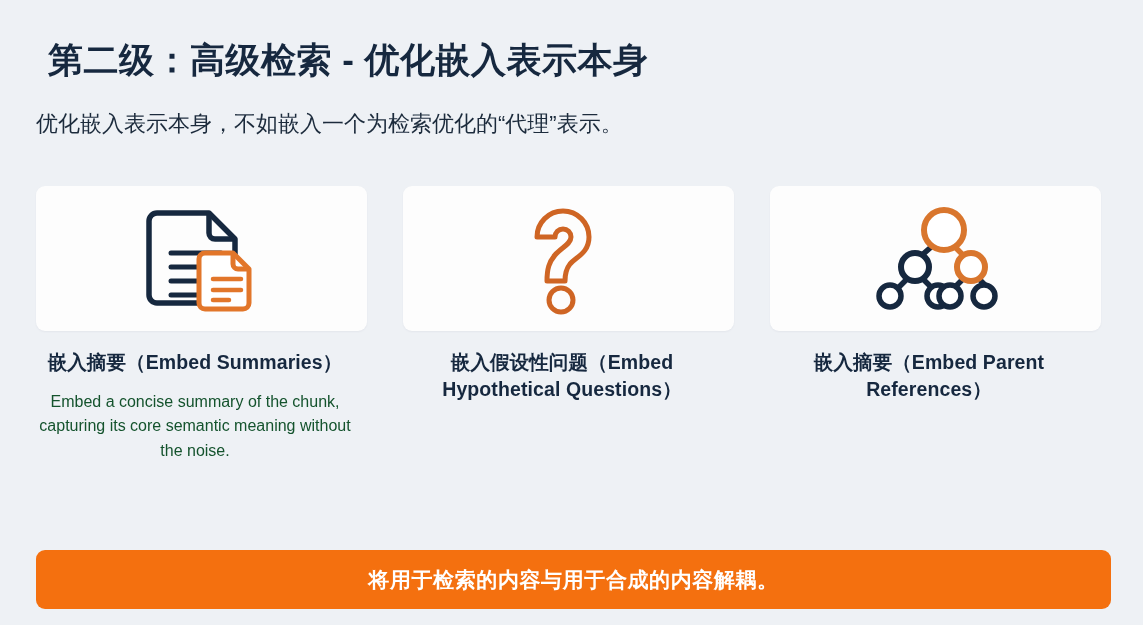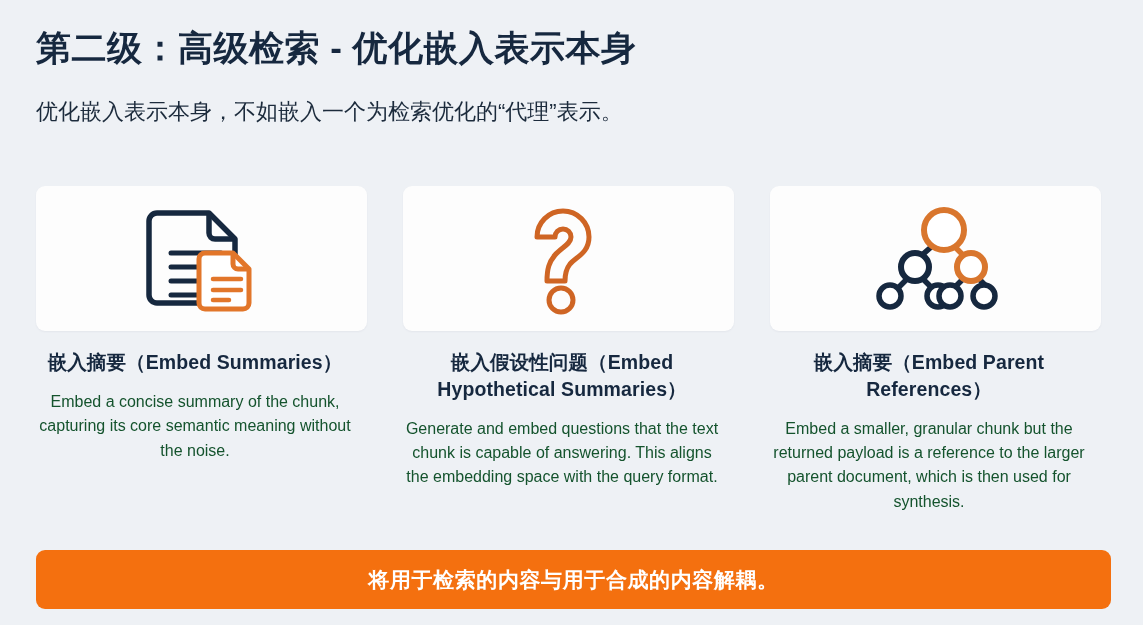--- a/index.html
+++ b/index.html
@@ -26,21 +26,21 @@
     left: 36px;
     top: 26px;
     width: 1075px;
   }
   .slide-title {
     font-size: 35px;
     font-weight: bold;
     color: #16283f;
     letter-spacing: 0.5px;
     line-height: 1.28;
-    margin: 0;
+    margin: 12px;
     white-space: nowrap;
   }
   .slide-subtitle {
     font-size: 22px;
     font-weight: normal;
     color: #1c2b3c;
     line-height: 1.4;
     margin: 0;
     margin-top: 26px;
     white-space: nowrap;
@@ -165,22 +165,21 @@
                      h-18
                      c0 -12 2 -19 8 -26
                      c6 -7 16 -11 16 -18
                      a8 8 0 0 0 -16 0
                      z" stroke="#cf6524" stroke-width="5" stroke-linejoin="round" fill="none"></path>
 
             <circle cx="38" cy="99" r="12" stroke="#cf6524" stroke-width="5" fill="none"></circle>
           </svg>
         </span>
       </div>
-      <div class="card-title">嵌入假设性问题（Embed Hypothetical Summaries）</div>
-      <div class="card-body">Generate and embed questions that the text chunk is capable of answering. This aligns the embedding space with the query format.</div>
+      <div class="card-title">嵌入假设性问题（Embed Hypothetical Questions）</div>
     </div>
 
     <div class="card">
       <div class="icon-panel">
         <span>
           <svg width="128" height="110" viewBox="0 0 128 110" fill="none">
 
             <line x1="66" y1="37" x2="42" y2="58" stroke="#16283f" stroke-width="5.5" stroke-linecap="round"></line>
             <line x1="78" y1="38" x2="98" y2="58" stroke="#d9762d" stroke-width="5.5" stroke-linecap="round"></line>
             <line x1="38" y1="72" x2="24" y2="86" stroke="#16283f" stroke-width="5.5" stroke-linecap="round"></line>
@@ -195,21 +194,20 @@
             <circle cx="99" cy="63" r="14" stroke="#d9762d" stroke-width="6" fill="#ffffff"></circle>
 
             <circle cx="18" cy="92" r="11" stroke="#16283f" stroke-width="5.5" fill="#ffffff"></circle>
             <circle cx="66" cy="92" r="11" stroke="#16283f" stroke-width="5.5" fill="#ffffff"></circle>
             <circle cx="78" cy="92" r="11" stroke="#16283f" stroke-width="5.5" fill="#ffffff"></circle>
             <circle cx="112" cy="92" r="11" stroke="#16283f" stroke-width="5.5" fill="#ffffff"></circle>
           </svg>
         </span>
       </div>
       <div class="card-title">嵌入摘要（Embed Parent References）</div>
-      <div class="card-body">Embed a smaller, granular chunk but the returned payload is a reference to the larger parent document, which is then used for synthesis.</div>
     </div>
 
   </div>
 
   <div class="banner">
     <div class="banner-text">将用于检索的内容与用于合成的内容解耦。</div>
   </div>
 
 </div>
 

